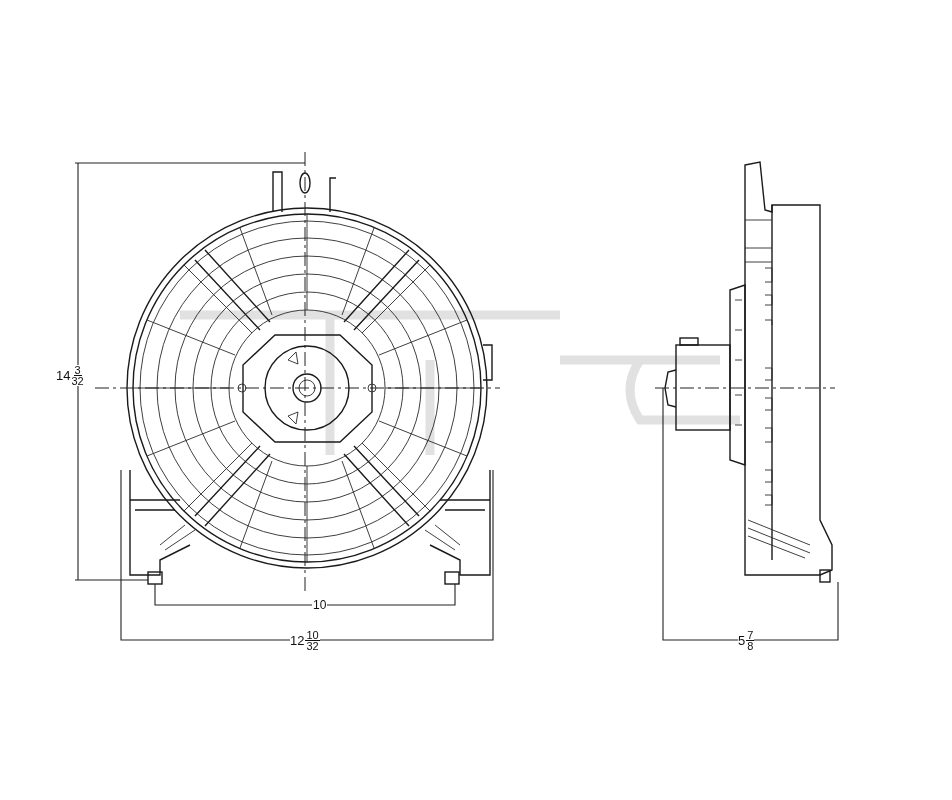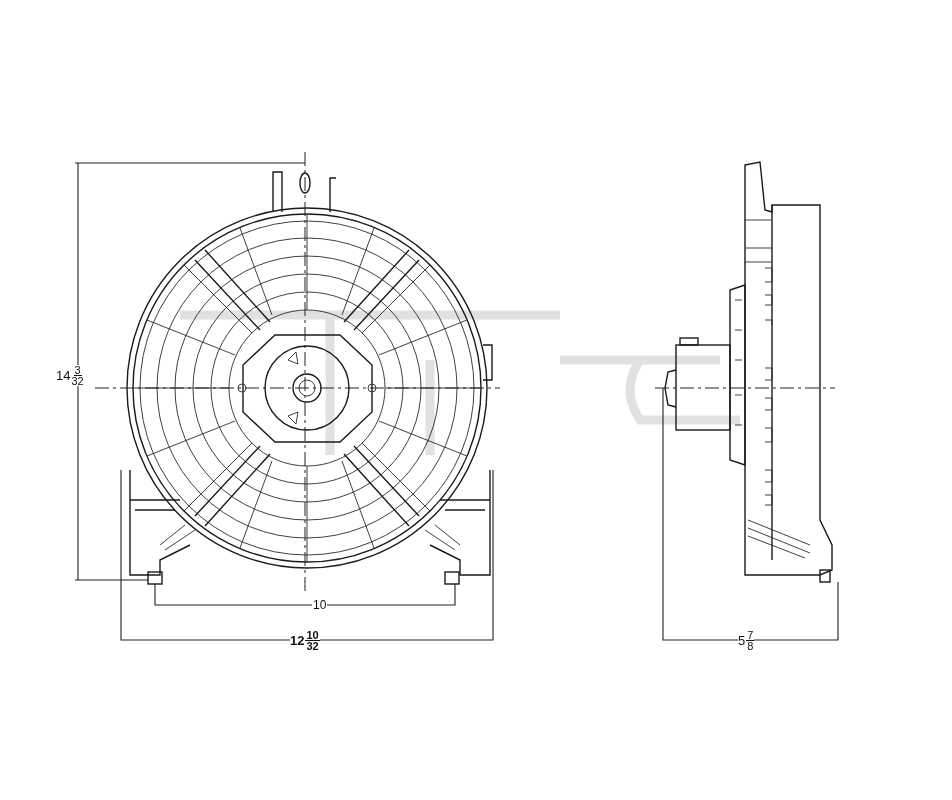--- a/index.html
+++ b/index.html
@@ -133,21 +133,21 @@
 <div class="frac" style="left:56px;top:365px;">
   <span class="whole">14</span>
   <span class="fr">
     <span class="num">3</span>
     <span>32</span>
   </span>
 </div>
 
 <div class="lbl" style="left:312px;top:599px;">10</div>
 
-<div class="frac" style="left:290px;top:630px;font-weight:bold;">
+<div class="frac" style="left:290px;top:630px;">
   <span class="whole">12</span>
   <span class="fr">
     <span class="num">10</span>
     <span>32</span>
   </span>
 </div>
 
 <div class="frac" style="left:738px;top:630px;">
   <span class="whole">5</span>
   <span class="fr">

